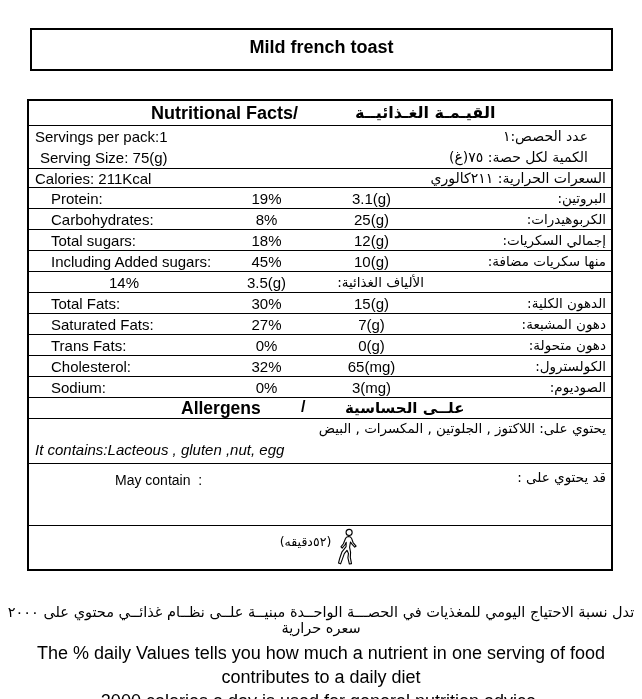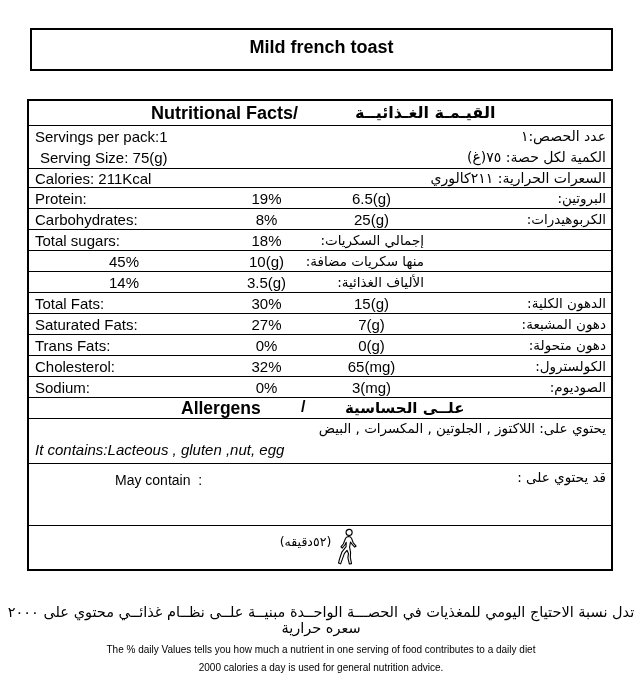--- a/index.html
+++ b/index.html
@@ -25,30 +25,30 @@
   .trow{box-sizing:border-box;border-bottom:1.6px solid #000;position:relative;}
   .trow.last{border-bottom:none;}
 
   .row-header{height:25px;}
   .row-header .hdr-en{position:absolute;left:122px;top:2px;font-weight:bold;font-size:18px;}
   .row-header .hdr-ar{position:absolute;left:326px;top:2px;font-weight:bold;font-size:16px;}
 
   .row-serving{height:43px;display:grid;grid-template-columns:1fr 1fr;font-size:15px;}
   .row-serving .en-lines div{line-height:21px;padding-left:6px;}
   .row-serving .en-lines div.indent{padding-left:11px;}
-  .row-serving .ar-lines div{line-height:21px;text-align:right;padding-right:5px;font-size:14px;}
+  .row-serving .ar-lines div{line-height:21px;text-align:right;padding-right:23px;font-size:14px;}
 
   .row-calories{height:19px;display:grid;grid-template-columns:1fr 1fr;align-items:center;font-size:15px;}
   .row-calories .cal-en{padding-left:6px;}
   .row-calories .cal-ar{text-align:right;padding-right:5px;font-size:14px;}
 
   .row-dv{height:19px;text-align:center;font-size:15px;line-height:18px;}
 
   .row-nutrient{height:21px;display:grid;grid-template-columns:190px 95px 115px 1fr;align-items:center;font-size:15px;}
-  .row-nutrient .c-en{padding-left:6px;white-space:nowrap;}
+  .row-nutrient .c-en{padding-left:22px;white-space:nowrap;}
   .row-nutrient .c-dv{text-align:center;}
   .row-nutrient .c-amt{text-align:center;}
   .row-nutrient .c-ar{text-align:right;padding-right:5px;font-size:13.5px;white-space:nowrap;}
 
   .row-allergens{height:21px;}
   .row-allergens .alg-en{position:absolute;left:152px;top:0;font-weight:bold;font-size:17.5px;}
   .row-allergens .alg-sep{position:absolute;left:272px;top:0;font-weight:bold;font-size:16px;}
   .row-allergens .alg-ar{position:absolute;left:316px;top:1px;font-weight:bold;font-size:15px;}
 
   .row-contains{height:45px;}
@@ -59,21 +59,21 @@
   .row-may .may-en{position:absolute;left:86px;top:8px;font-size:14px;white-space:pre;}
   .row-may .may-ar{position:absolute;right:5px;top:5px;font-size:13.5px;}
 
   .row-activity{height:43px;display:flex;justify-content:center;align-items:flex-end;gap:5px;}
   .row-activity .duration{font-size:12.5px;margin-bottom:20px;}
   .row-activity svg{display:block;margin-bottom:2px;}
 
   
   .footer{position:absolute;left:0;top:604px;width:642px;text-align:center;}
   .footer .f-ar{font-size:14.5px;margin-bottom:5px;}
-  .footer .f-en{font-size:10px;line-height:18px;}
+  .footer .f-en{font-size:18px;line-height:24px;}
 </style>
 </head>
 <body>
 
 <div class="title-box">
   <span>Mild french toast</span>
 </div>
 
 <div class="ntable">
 
@@ -95,38 +95,40 @@
 
   <div class="trow row-calories">
     <div class="cal-en">Calories: 211Kcal</div>
     <div class="cal-ar ar">السعرات الحرارية: ٢١١كالوري</div>
   </div>
 
 
   <div class="trow row-nutrient">
     <div class="c-en">Protein:</div>
     <div class="c-dv">19%</div>
-    <div class="c-amt">6.5(g)</div>
+    <div class="c-amt">3.1(g)</div>
     <div class="c-ar ar">البروتين:</div>
   </div>
 
   <div class="trow row-nutrient">
     <div class="c-en">Carbohydrates:</div>
     <div class="c-dv">8%</div>
     <div class="c-amt">25(g)</div>
     <div class="c-ar ar">الكربوهيدرات:</div>
   </div>
 
   <div class="trow row-nutrient">
     <div class="c-en">Total sugars:</div>
     <div class="c-dv">18%</div>
+    <div class="c-amt">12(g)</div>
     <div class="c-ar ar">إجمالي السكريات:</div>
   </div>
 
   <div class="trow row-nutrient">
+    <div class="c-en">Including Added sugars:</div>
     <div class="c-dv">45%</div>
     <div class="c-amt">10(g)</div>
     <div class="c-ar ar">منها سكريات مضافة:</div>
   </div>
 
   <div class="trow row-nutrient">
     <div class="c-dv">14%</div>
     <div class="c-amt">3.5(g)</div>
     <div class="c-ar ar">الألياف الغذائية:</div>
   </div>

